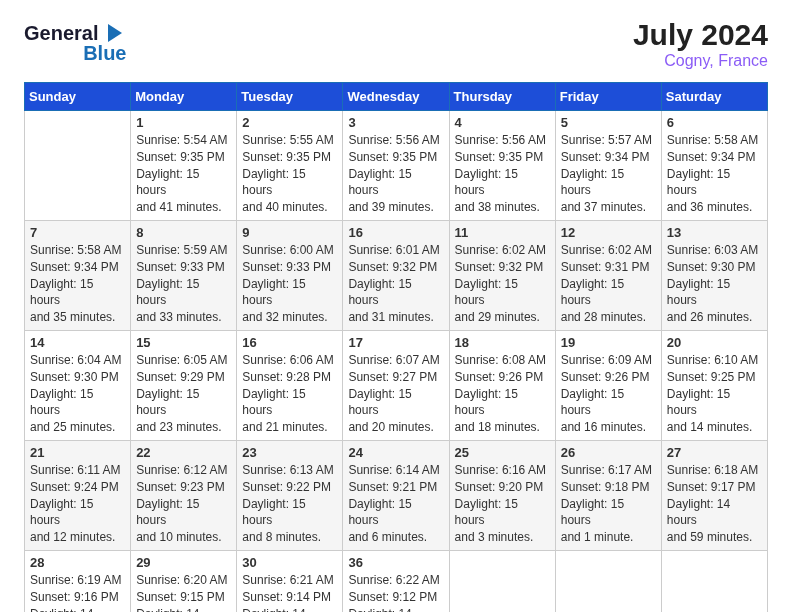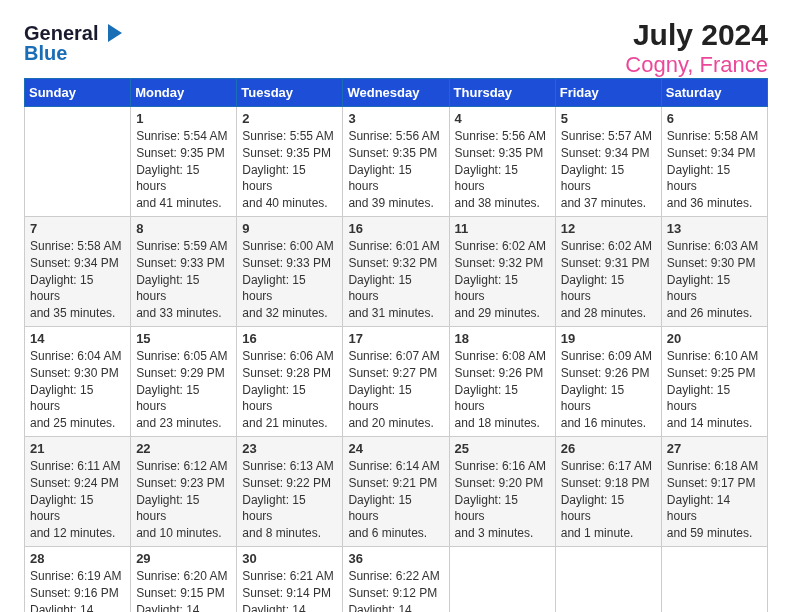--- a/index.html
+++ b/index.html
@@ -12,39 +12,39 @@
     }
     .page {
       width: 792px;
       min-height: 612px;
       padding: 20px 24px 16px 24px;
     }
     .header {
       display: flex;
       justify-content: space-between;
       align-items: flex-start;
-      margin-bottom: 0;
+      margin-bottom: 12px;
     }
     .logo {
       display: flex;
       align-items: center;
       gap: 0;
     }
     .title-block {
       text-align: right;
     }
     .month-title {
       font-size: 30px;
       font-weight: bold;
       color: #222;
       line-height: 1;
     }
     .location {
-      font-size: 22px;
-      color: #ec4899;
+      font-size: 16px;
+      color: #8b5cf6;
       margin-top: 2px;
     }
     .calendar {
       width: 100%;
       border-collapse: collapse;
       border: 1px solid #ccc;
     }
     .calendar th {
       background: #1a6eb5;
       color: #fff;
@@ -93,21 +93,21 @@
 <div class="page">
   <div class="header">
     <div class="logo">
       <div>
         <div style="display:flex;align-items:center;gap:2px;">
           <span style="font-size:20px;font-weight:bold;color:#1a1a2e;">General</span>
           <svg width="26" height="26" viewBox="0 0 26 26">
             <polygon points="8,4 22,13 8,22" fill="#1a6eb5"></polygon>
           </svg>
         </div>
-        <div style="font-size:20px;font-weight:bold;color:#1a6eb5;margin-top:-4px;">Blue</div>
+        <div style="font-size:20px;font-weight:bold;color:#1a6eb5;margin-top:-4px;text-align:right;">Blue</div>
       </div>
     </div>
     <div class="title-block">
       <div class="month-title">July 2024</div>
       <div class="location">Cogny, France</div>
     </div>
   </div>
 
   <table class="calendar">
     <thead>

